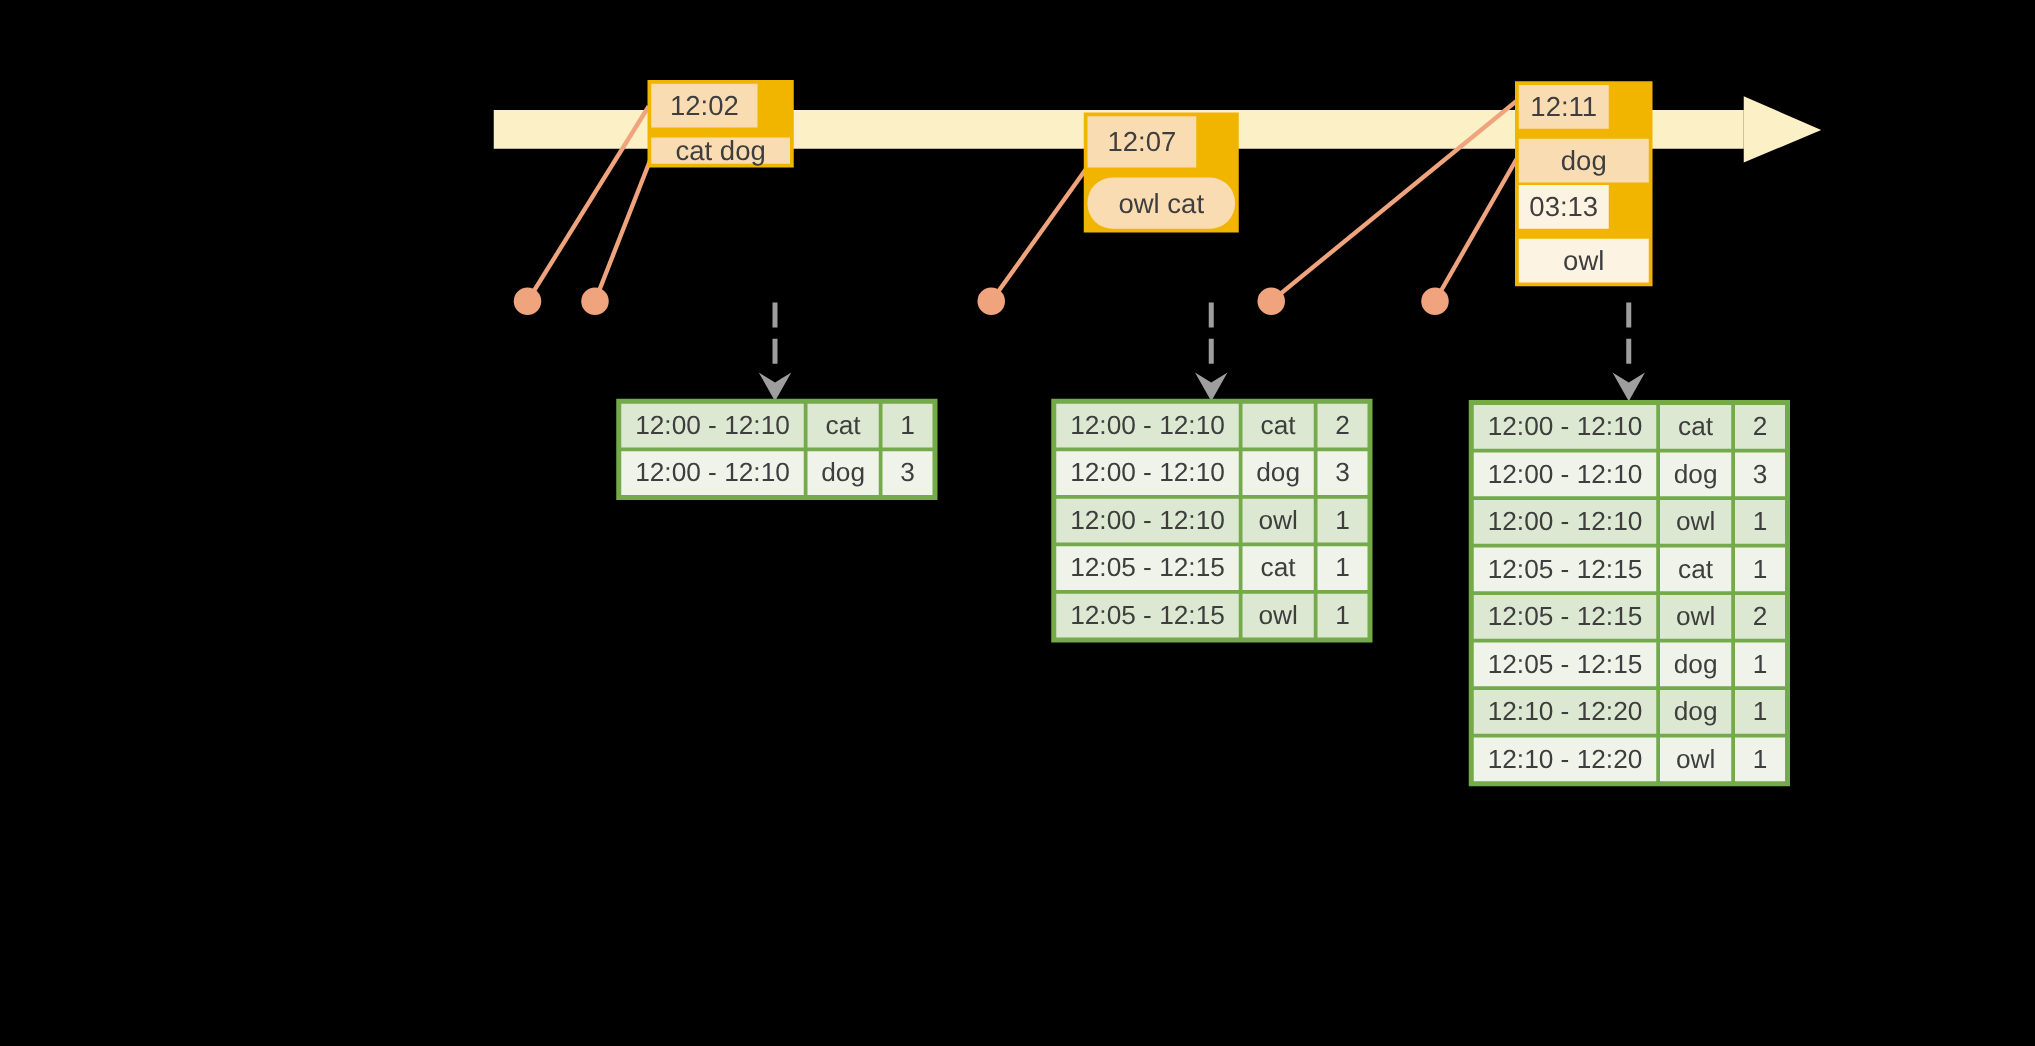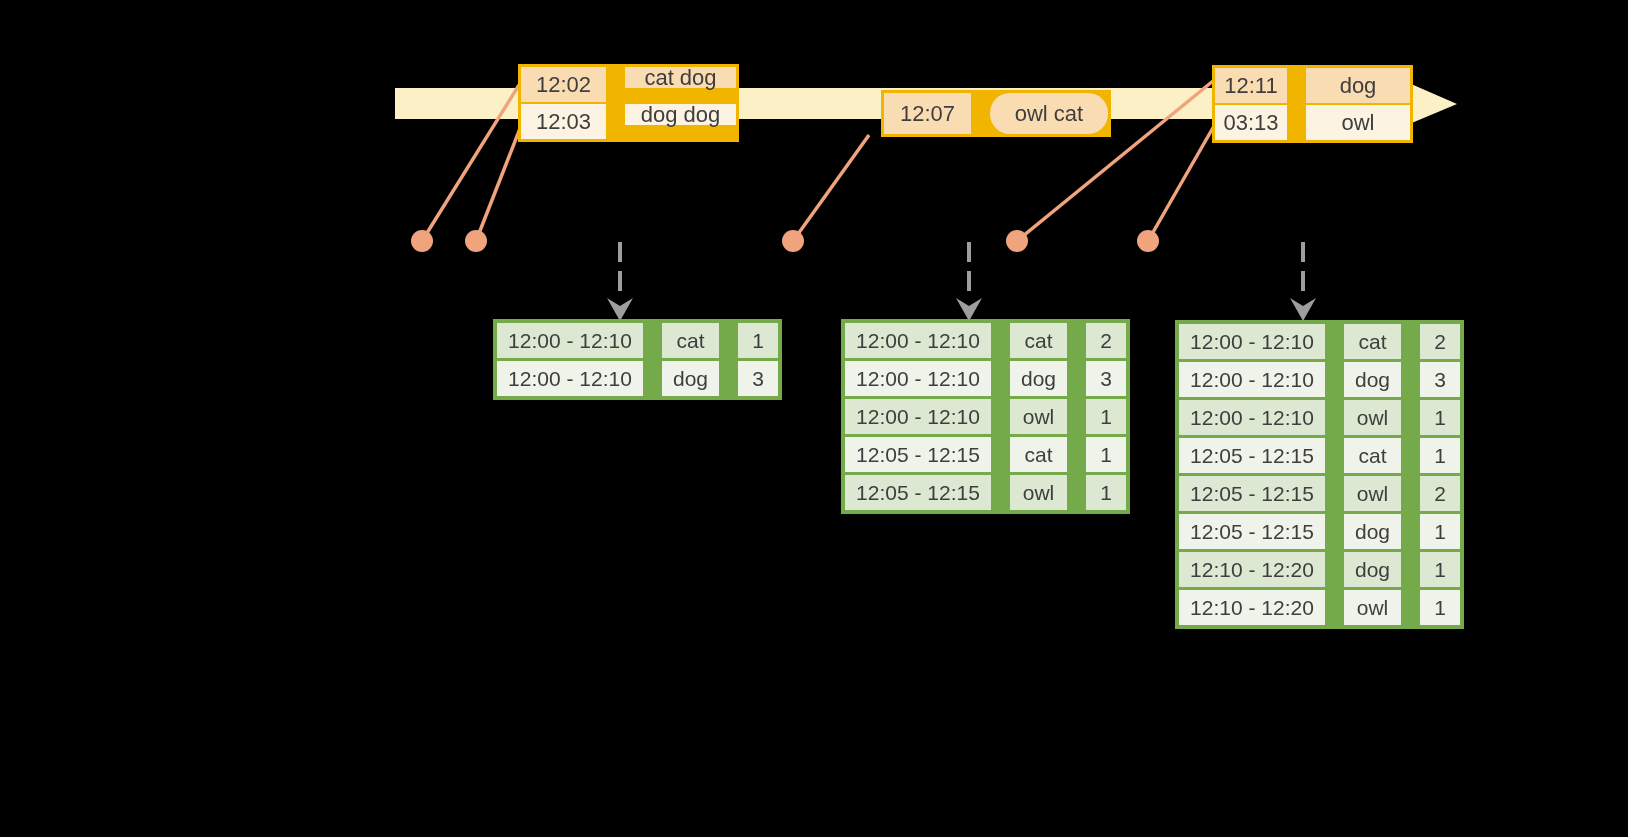--- a/index.html
+++ b/index.html
@@ -4,41 +4,41 @@
 <style>
   html,body{margin:0;padding:0;background:#000;}
   .canvas{
     position:relative;width:1628px;height:837px;background:#000;overflow:hidden;
     font-family:"Liberation Sans", sans-serif;color:#3e3e3e;
   }
   .overlay{position:absolute;left:0;top:0;width:1628px;height:837px;}
 
   
   .etable{position:absolute;background:#f1b500;padding:3px;display:flex;flex-direction:column;gap:2px;}
-  .erow{display:flex;gap:19px;}
+  .erow{display:flex;gap:8px;flex-direction:column;}
   .ecell{display:flex;align-items:center;justify-content:center;font-size:22px;}
   .fill-peach{background:#fadcb3;}
   .fill-cream{background:#fdf3e2;}
 
   
   .et1{left:518px;top:64px;}
   .et1 .c-time{width:85px;height:35px;}
   .et1 .c-word{width:111px;height:21px;}
   
-  .et2{left:867px;top:90px;margin-left:14px;}
+  .et2{left:867px;top:90px;}
   .et2 .c-time{width:87px;height:41px;}
   .et2 .c-word{width:118px;height:41px;border-radius:20px;}
   
   .et3{left:1212px;top:65px;}
   .et3 .c-time{width:72px;height:35px;}
   .et3 .c-word{width:104px;height:35px;}
 
   
   .rtable{position:absolute;background:#74aa4a;padding:4px;}
-  .rrow{display:flex;gap:19px;margin-bottom:3px;border-radius:10px;}
+  .rrow{display:flex;gap:3px;margin-bottom:3px;border-radius:10px;}
   .rrow:last-child{margin-bottom:0;}
   .rrow.gsep{margin-top:2px;border-top:0;}
   .rcell{display:flex;align-items:center;justify-content:center;font-size:21px;height:35px;}
   .rc-time{width:146px;}
   .rc-word{width:57px;text-align:right;}
   .rc-count{width:40px;}
   .fill-grn-a{background:#dce8d1;}
   .fill-grn-b{background:#eff3ea;}
 
   .rt1{left:493px;top:319px;}
@@ -84,24 +84,20 @@
         <polygon points="1290,298 1303,306 1316,298 1303,321" fill="#9e9e9e"></polygon>
       </g>
     </g>
   </svg>
 
   <div class="etable et1">
     <div class="erow">
       <div class="ecell c-time fill-peach">12:02</div>
       <div class="ecell c-word fill-peach">cat dog</div>
     </div>
-    <div class="erow">
-      <div class="ecell c-time fill-cream">12:03</div>
-      <div class="ecell c-word fill-cream">dog dog</div>
-    </div>
   </div>
 
   <div class="etable et2">
     <div class="erow">
       <div class="ecell c-time fill-peach">12:07</div>
       <div class="ecell c-word fill-peach">owl cat</div>
     </div>
   </div>
 
   <div class="etable et3">

